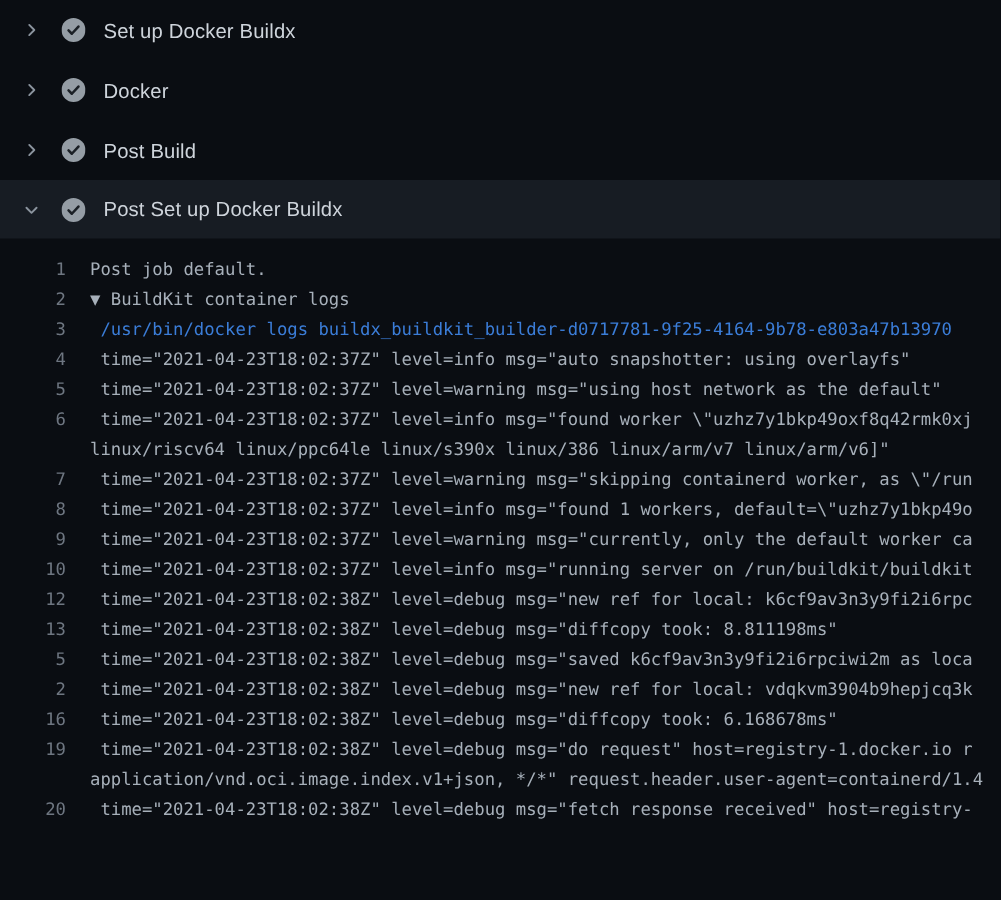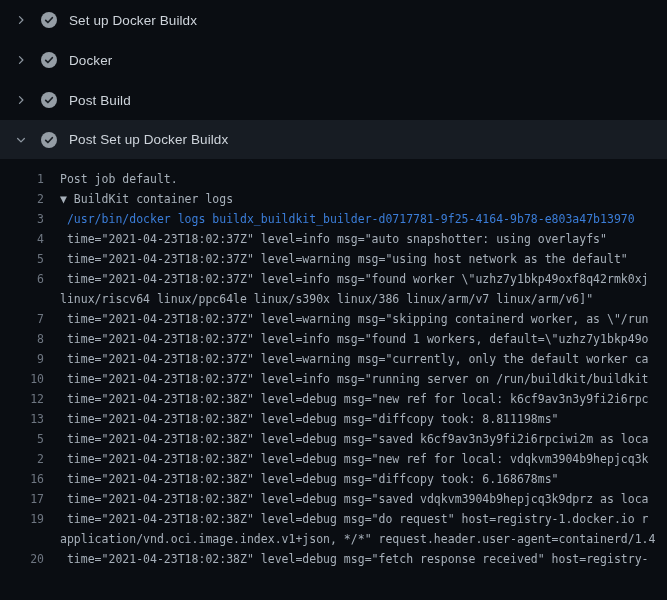--- a/index.html
+++ b/index.html
@@ -174,24 +174,20 @@
   <div class="logline">
     <span class="num">2</span>
     <span class="text"> time="2021-04-23T18:02:38Z" level=debug msg="new ref for local: vdqkvm3904b9hepjcq3k</span>
   </div>
 
   <div class="logline">
     <span class="num">16</span>
     <span class="text"> time="2021-04-23T18:02:38Z" level=debug msg="diffcopy took: 6.168678ms"</span>
   </div>
 
-  <div class="logline">
-    <span class="num">17</span>
-    <span class="text"> time="2021-04-23T18:02:38Z" level=debug msg="saved vdqkvm3904b9hepjcq3k9dprz as loca</span>
-  </div>
 
 
   <div class="logline">
     <span class="num">19</span>
     <span class="text"> time="2021-04-23T18:02:38Z" level=debug msg="do request" host=registry-1.docker.io r
 application/vnd.oci.image.index.v1+json, */*" request.header.user-agent=containerd/1.4</span>
   </div>
 
   <div class="logline">
     <span class="num">20</span>

